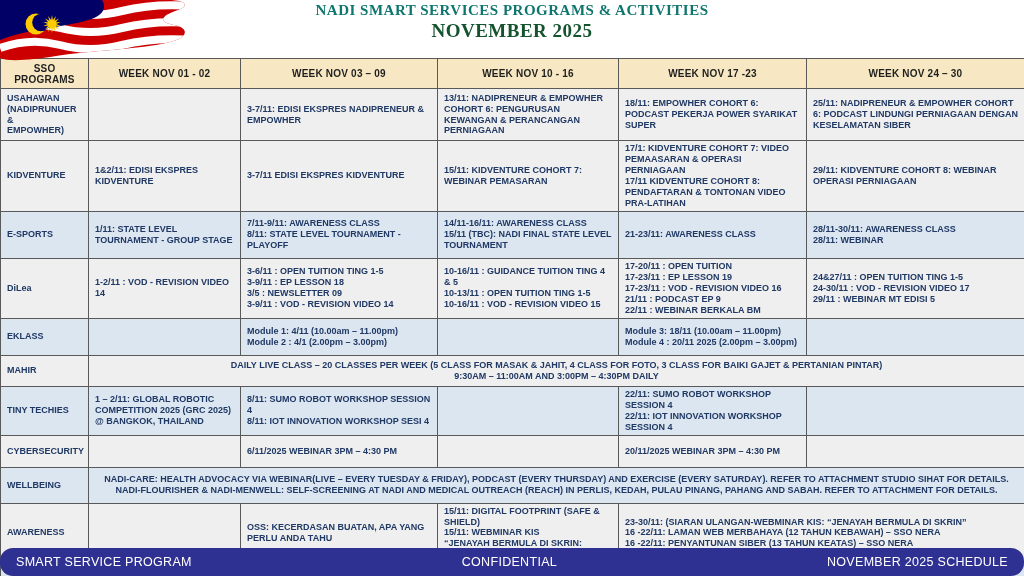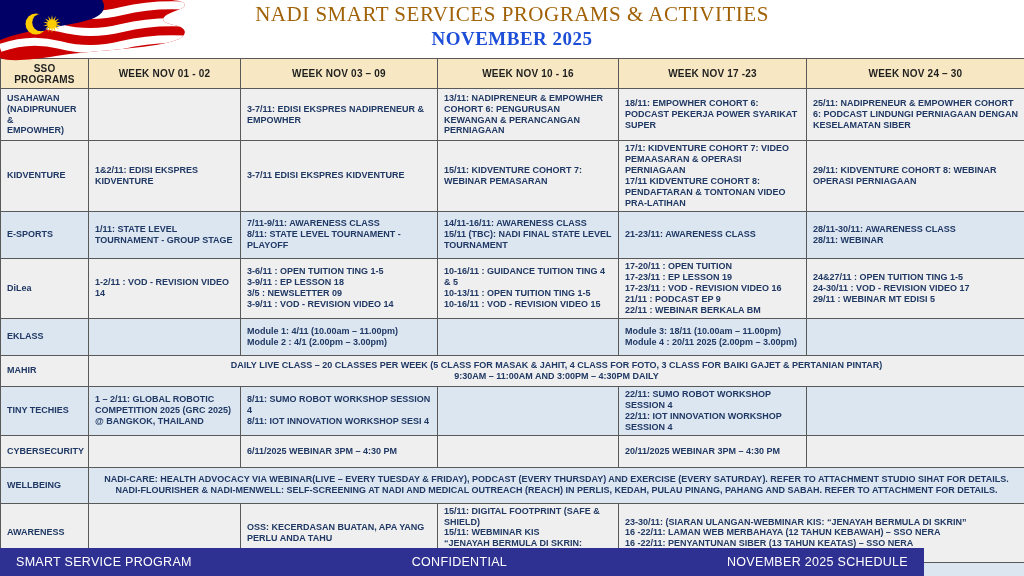--- a/index.html
+++ b/index.html
@@ -7,26 +7,26 @@
   body {
     font-family:"Liberation Sans", sans-serif;
     background:#ffffff;
     width:1024px; height:576px;
     position:relative; overflow:hidden;
   }
   .masthead { position:relative; height:58px; width:1024px; background:#ffffff; }
   .flag-wrap { position:absolute; left:0; top:0; width:190px; height:64px; }
   .titles { position:absolute; left:0; top:2px; width:1024px; text-align:center; }
   .title-main {
-    font-family:"Liberation Serif", serif; font-weight:normal;
-    font-size:21px; letter-spacing:0.5px; color:#a16207;
+    font-family:"Liberation Serif", serif; font-weight:bold;
+    font-size:15px; letter-spacing:0.5px; color:#0f766e;
   }
   .title-sub {
     font-family:"Liberation Serif", serif; font-weight:bold;
-    font-size:19px; letter-spacing:0.5px; color:#1d4ed8; margin-top:1px;
+    font-size:19px; letter-spacing:0.5px; color:#14532d; margin-top:1px;
   }
   table.schedule {
     width:1024px; table-layout:fixed; border-collapse:collapse;
   }
   table.schedule th, table.schedule td {
     border:1px solid #595959;
     font-weight:bold;
     vertical-align:middle;
     padding:2px 6px;
     white-space:pre-line;
@@ -35,24 +35,24 @@
   th.hdr {
     background:#F7E8C3; color:#1f1f1f; font-size:10px; text-align:center;
     height:30px; letter-spacing:0.2px;
   }
   td { font-size:9px; line-height:1.22; color:#1F3864; text-align:left; }
   td.prog { padding-left:7px; }
   tr.row-gray  td { background:#EFEFEF; }
   tr.row-blue  td { background:#DCE6F1; }
   td.center { text-align:center;margin-top:18px; }
   .footer {
-    position:absolute; left:0; bottom:0; width:924px; height:28px;
+    position:absolute; left:0; bottom:0; width:1024px; height:28px;
     background:#2F3192; color:#ffffff;
     display:flex; align-items:center; justify-content:space-between;
-    padding:0 16px; font-size:12.5px; letter-spacing:0.3px;
+    padding:0 16px; font-size:12.5px; letter-spacing:0.3px;border-radius:13px;
   }
   .footer span { white-space:nowrap; }
 </style>
 </head>
 <body>
 
 <div class="masthead">
   <div class="flag-wrap">
     <svg width="190" height="64" viewBox="0 0 190 64" aria-hidden="true">
       <defs>

